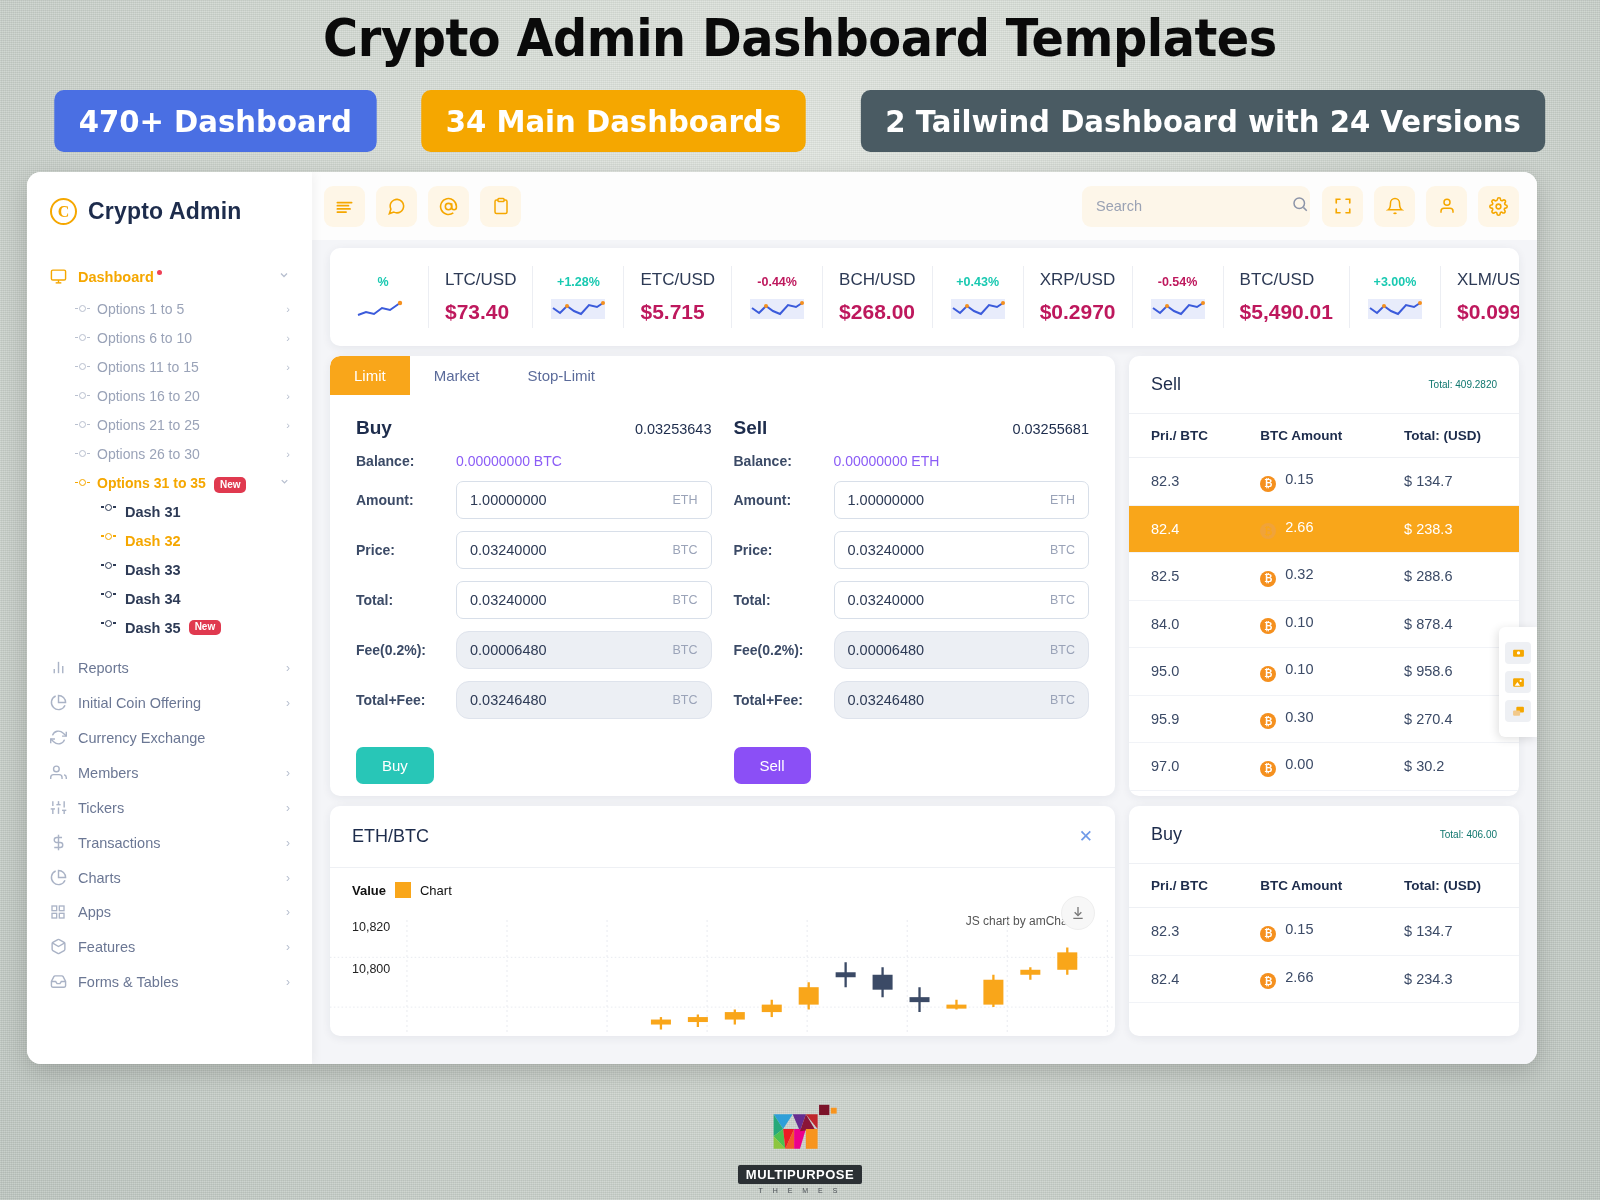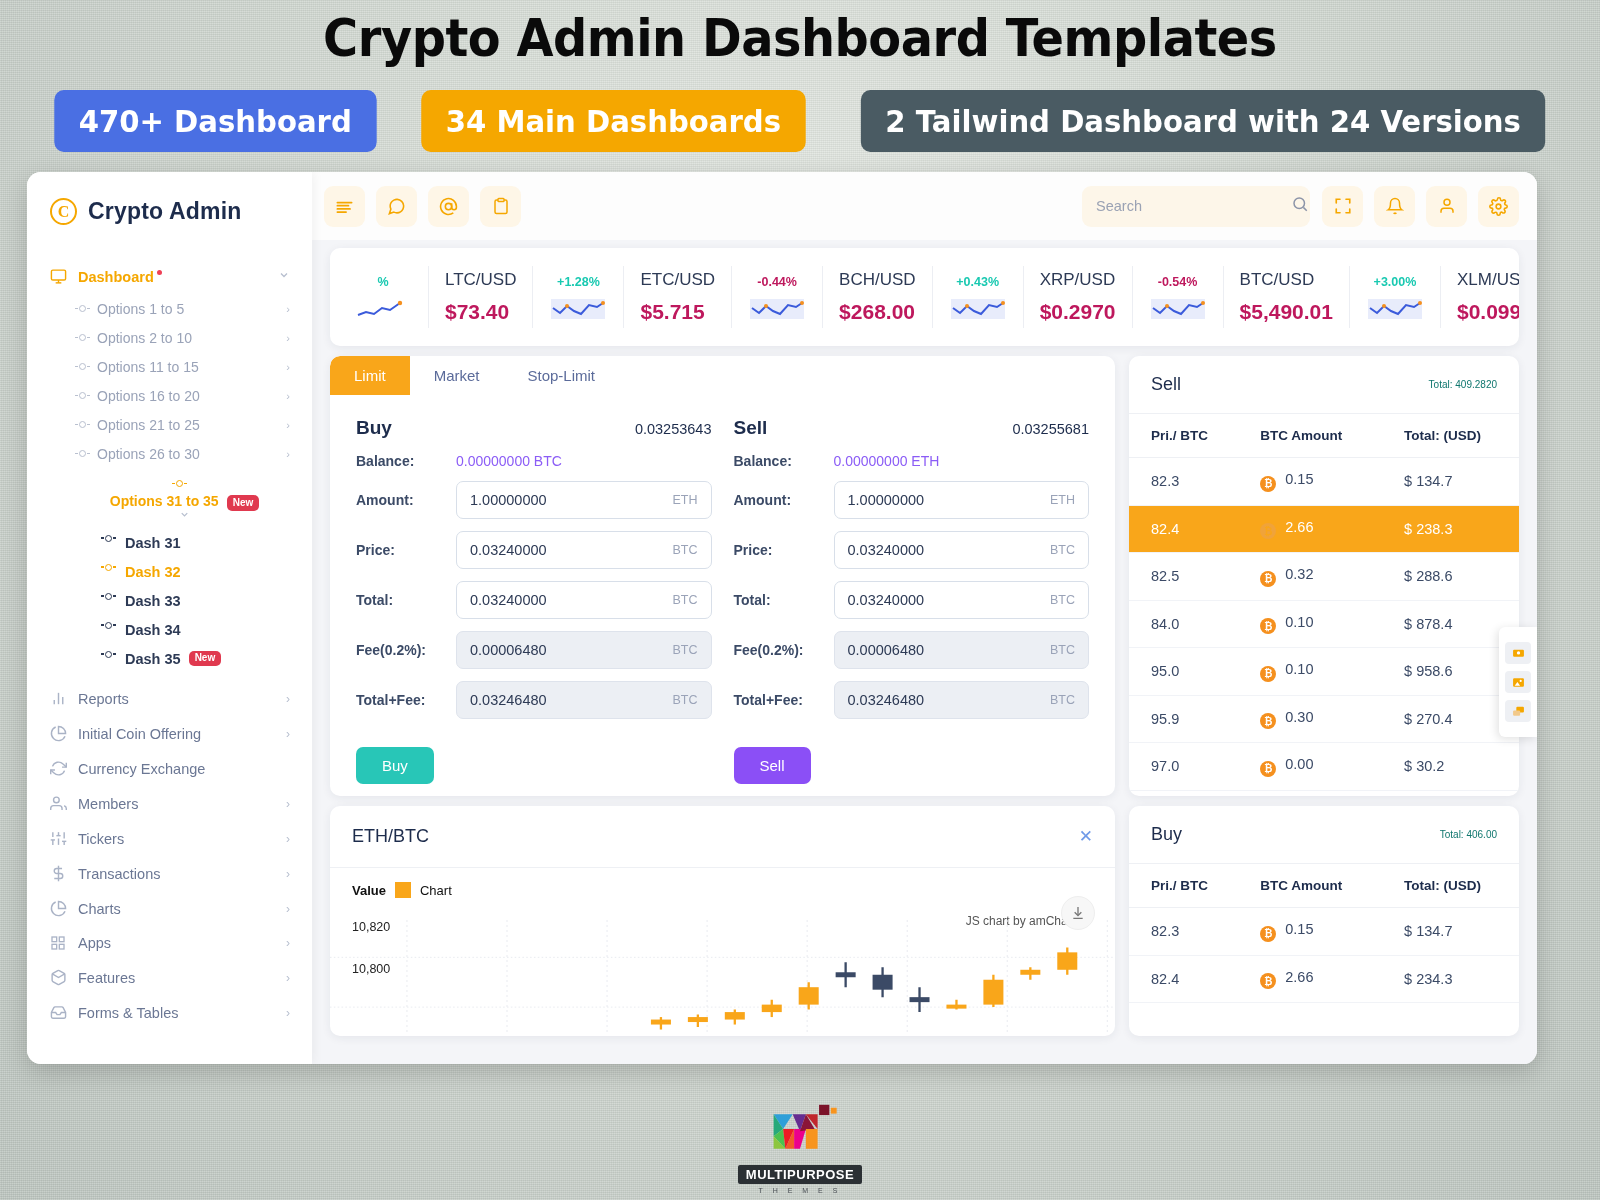--- a/index.html
+++ b/index.html
@@ -108,21 +108,21 @@
   .bullet-ring {
     width: 7px; height: 7px; border-radius: 50%;
     border: 1.6px solid #b9c0cf; position: relative;
   }
   .bullet-ring::before, .bullet-ring::after {
     content: ""; position: absolute; top: 1.7px; width: 3px; height: 1.4px;
     background: #b9c0cf;
   }
   .bullet-ring::before { left: -5px; }
   .bullet-ring::after { right: -5px; }
-  .sub-item.active { color: #f5a700; font-weight: 600; flex-direction: column; }
+  .sub-item.active { color: #f5a700; font-weight: 600; }
   .sub-item.active .bullet-ring { border-color: #f5a700; }
   .sub-item.active .bullet-ring::before,
   .sub-item.active .bullet-ring::after { background: #f5a700; }
   .sub-item .slabel { flex: 1; }
   .sub-item .schev { color: #b7bfcf; font-size: 11px; }
   .sub2-item {
     display: flex; align-items: flex-start;
     padding: 6.5px 22px 6.5px 78px;
     font-size: 14.5px; color: #2d3a55; font-weight: 600; cursor: pointer;
   }
@@ -210,21 +210,21 @@
   .form-head { display: flex; align-items: baseline; justify-content: space-between; margin-bottom: 14px; }
   .form-title { font-size: 19px; font-weight: 700; color: #1d2c4c; }
   .form-num { font-size: 14.5px; color: #1d2c4c; }
   .frow { display: flex; align-items: center; margin-bottom: 12px; }
   .flabel { width: 100px; flex: 0 0 100px; font-size: 14px; color: #3b4a66; font-weight: 600; }
   .fbal { font-size: 14px; color: #8b5cf6; }
   .finput {
     flex: 1; height: 38px; border: 1px solid #d8dfe9; border-radius: 7px;
     background: #fff; display: flex; align-items: center; padding: 0 13px;
   }
-  .finput.disabled { background: #eceff4; border-color: #dee3ec; }
+  .finput.disabled { background: #eceff4; border-color: #dee3ec; border-radius: 13px; }
   .finput .fval { flex: 1; font-size: 14.5px; color: #2d3a55; }
   .finput .funit { font-size: 12.5px; color: #9aa3b8; }
   .btn-row { display: flex; padding: 16px 26px 0 26px; gap: 22px; }
   .btn-col { flex: 1; }
   .abtn {
     border: 0; border-radius: 7px; color: #fff; font-size: 15px;
     padding: 10px 26px; cursor: pointer; font-family: "Liberation Sans", sans-serif;
   }
   .abtn.buy { background: #28c6b7; }
   .abtn.sell { background: #8b4ff6; }
@@ -347,21 +347,21 @@
         <span class="bullet">
             <span class="bullet-ring"></span>
           </span>
         <span class="slabel">Options 1 to 5</span>
         <span class="schev">›</span>
       </div>
       <div class="sub-item">
         <span class="bullet">
             <span class="bullet-ring"></span>
           </span>
-        <span class="slabel">Options 2 to 10</span>
+        <span class="slabel">Options 6 to 10</span>
         <span class="schev">›</span>
       </div>
       <div class="sub-item">
         <span class="bullet">
             <span class="bullet-ring"></span>
           </span>
         <span class="slabel">Options 11 to 15</span>
         <span class="schev">›</span>
       </div>
       <div class="sub-item">

